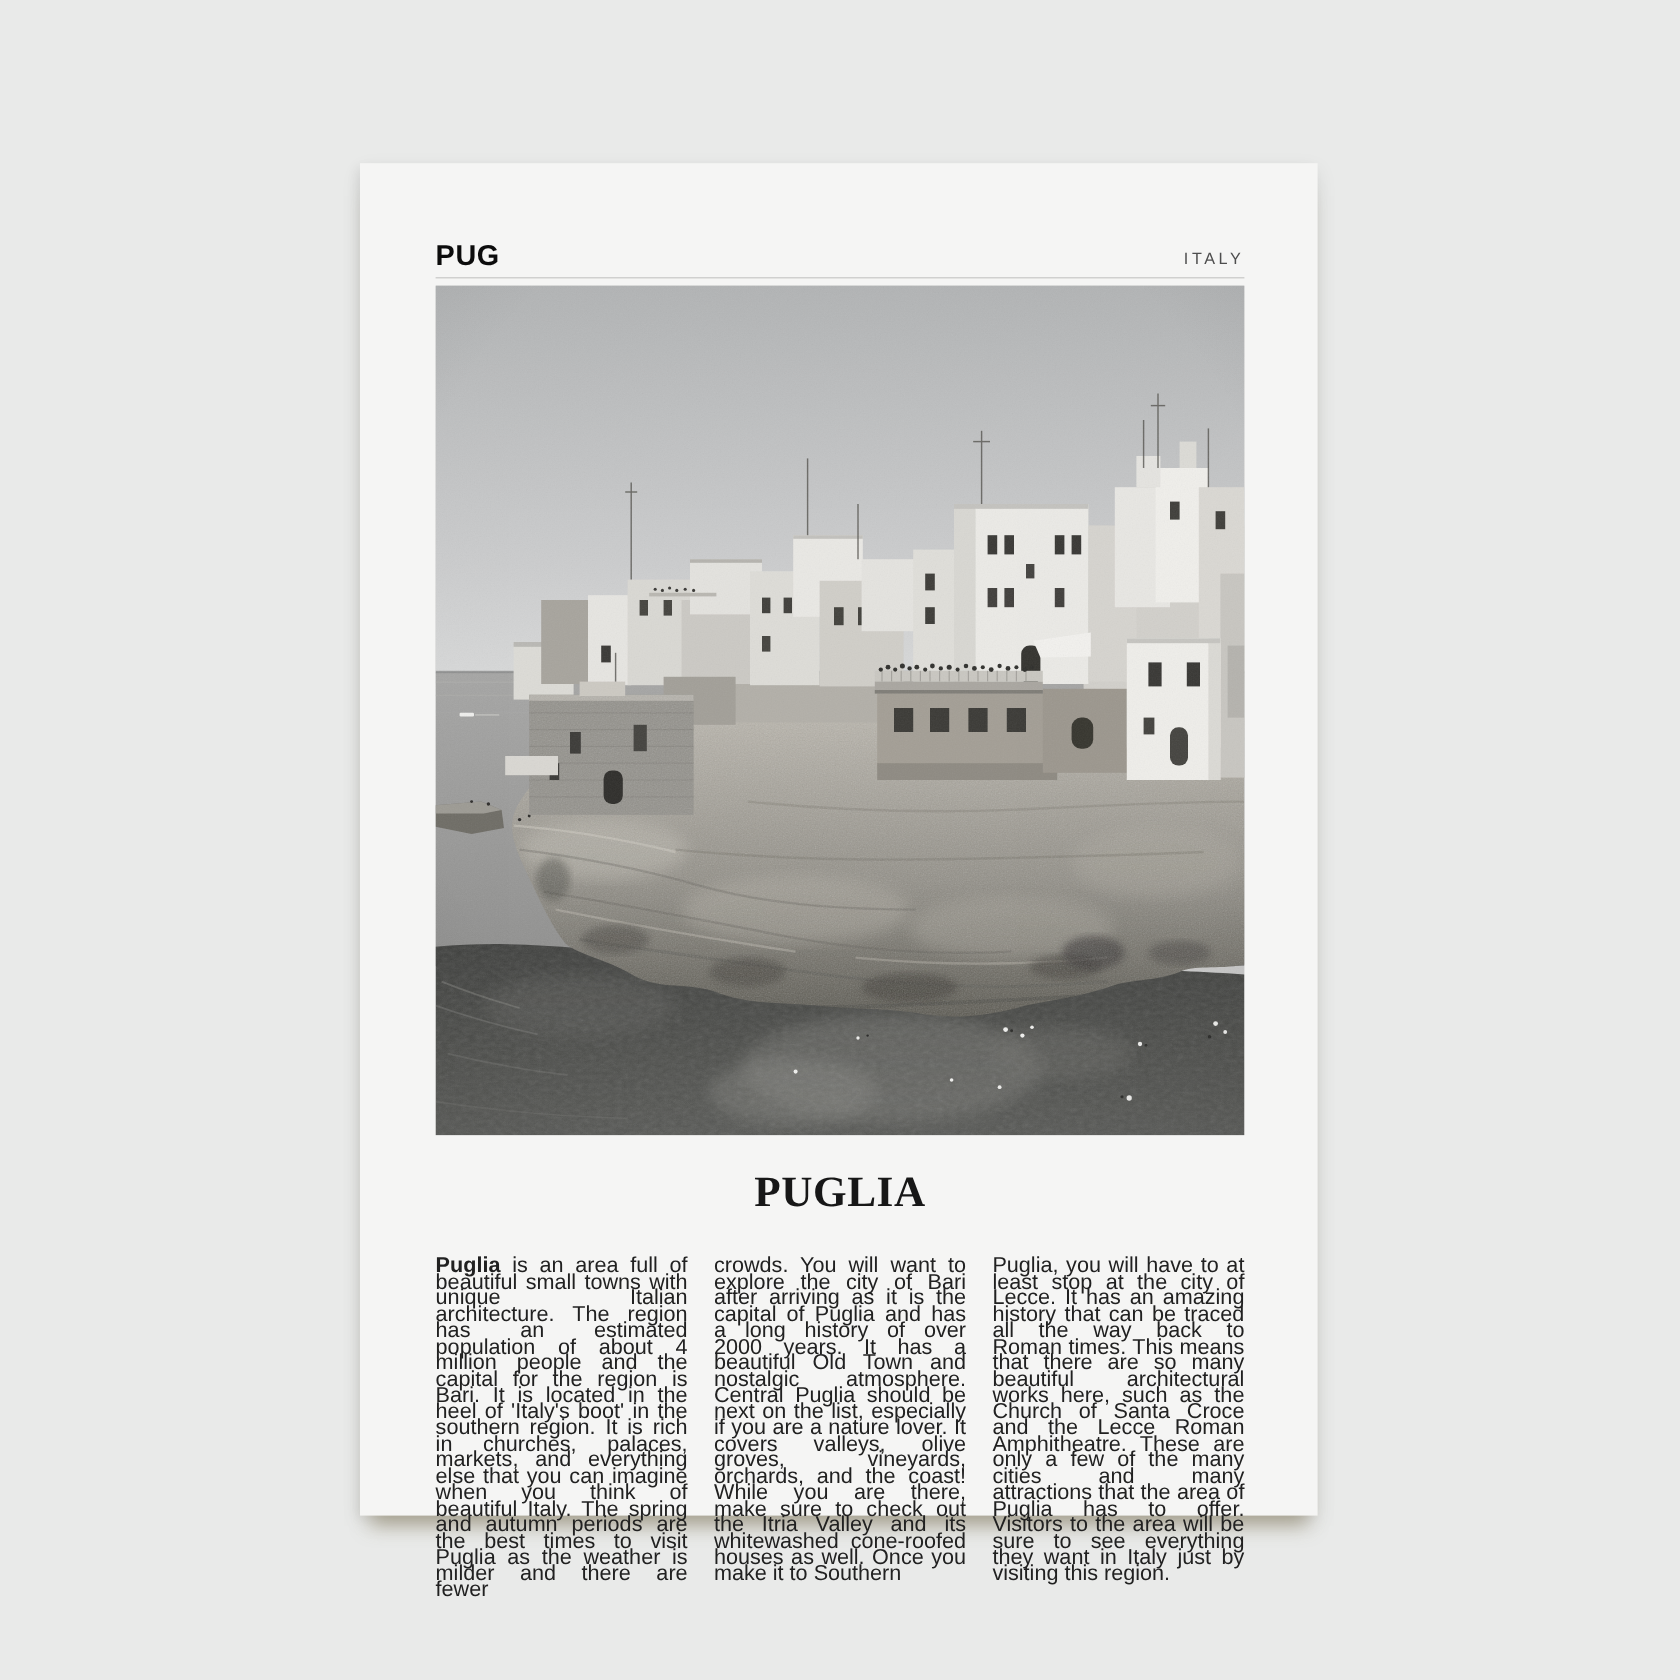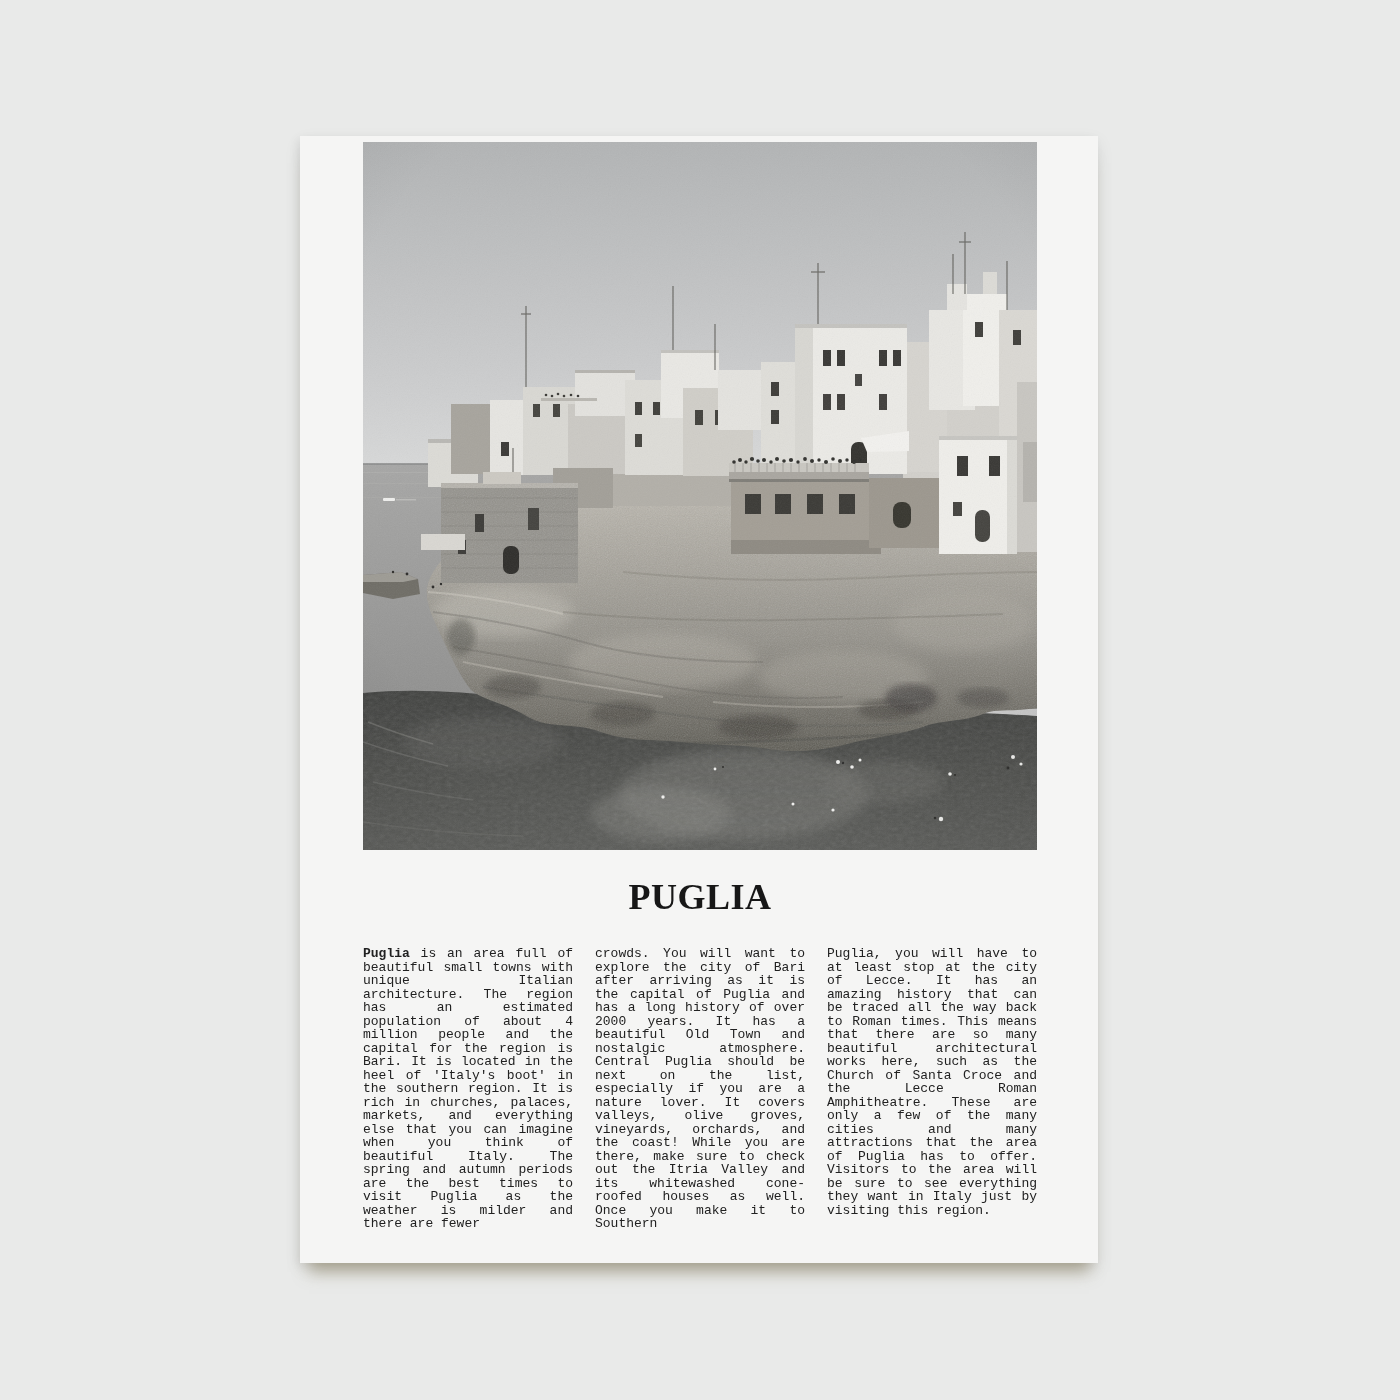--- a/index.html
+++ b/index.html
@@ -30,31 +30,35 @@
   .photo-frame{margin-top:6px;width:674px;height:708px;background:#c9c9c9;}
   .photo-frame svg{display:block;width:674px;height:708px;}
   .poster-title{
     margin-top:28px;text-align:center;
     font-family:"Liberation Serif",serif;font-weight:700;font-size:36px;line-height:38px;
     letter-spacing:0.5px;color:#171717;
   }
   .columns{margin-top:18px;display:flex;gap:22px;}
   .col{
     flex:1;min-width:0;
-    font-family:Liberation Mono, monospace;font-size:13px;line-height:13.5px;
+    font-family:Liberation Sans, sans-serif;font-size:18px;line-height:13.5px;
     text-align:justify;color:#212121;
   }
   .col b{font-weight:700;}
 </style>
 </head>
 <body>
 
 <div class="stage">
   <div class="poster">
 
+    <div class="poster-header">
+      <span class="brand">PUG</span>
+      <span class="country">ITALY</span>
+    </div>
 
     <div class="photo-frame">
 
       <svg viewBox="0 0 674 708" xmlns="http://www.w3.org/2000/svg">
         <defs>
           <linearGradient id="sky" x1="0" y1="0" x2="0" y2="1">
             <stop offset="0" stop-color="#b2b4b5"></stop>
             <stop offset="0.7" stop-color="#cbcccd"></stop>
             <stop offset="1" stop-color="#d8d9d9"></stop>
           </linearGradient>

